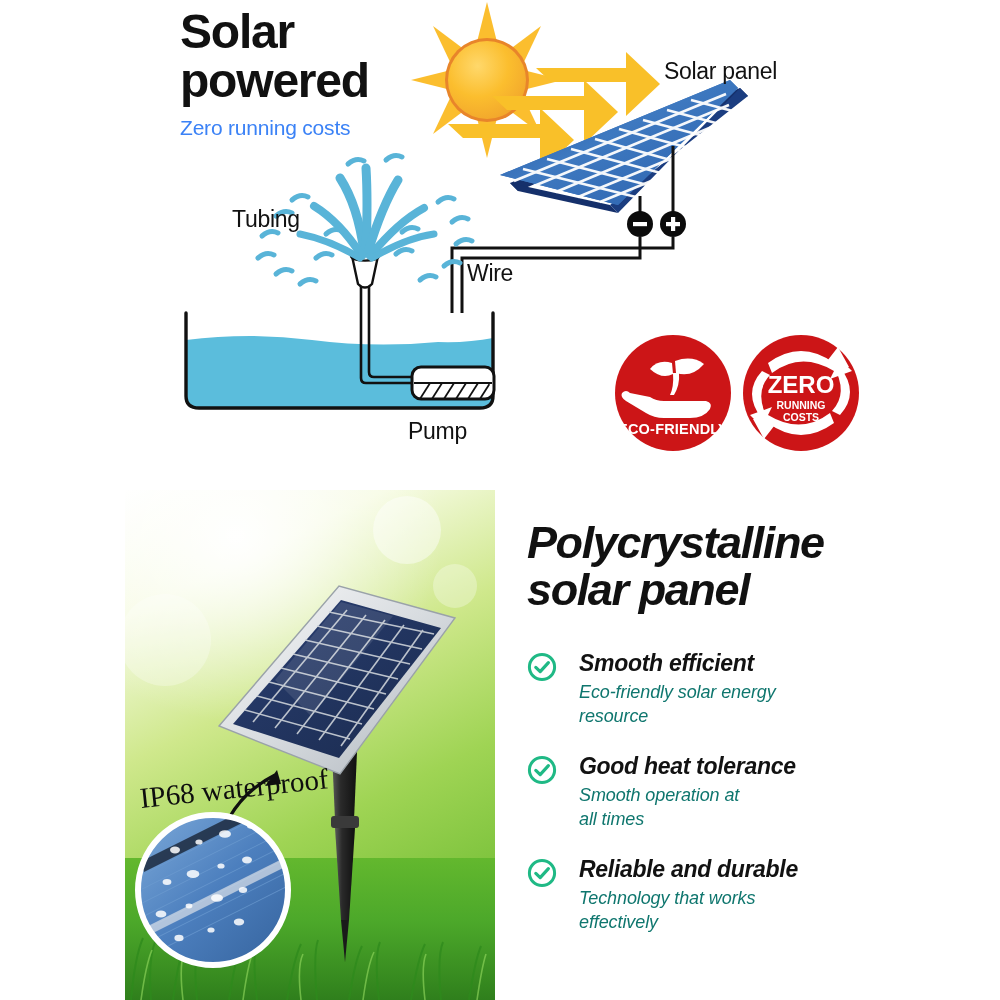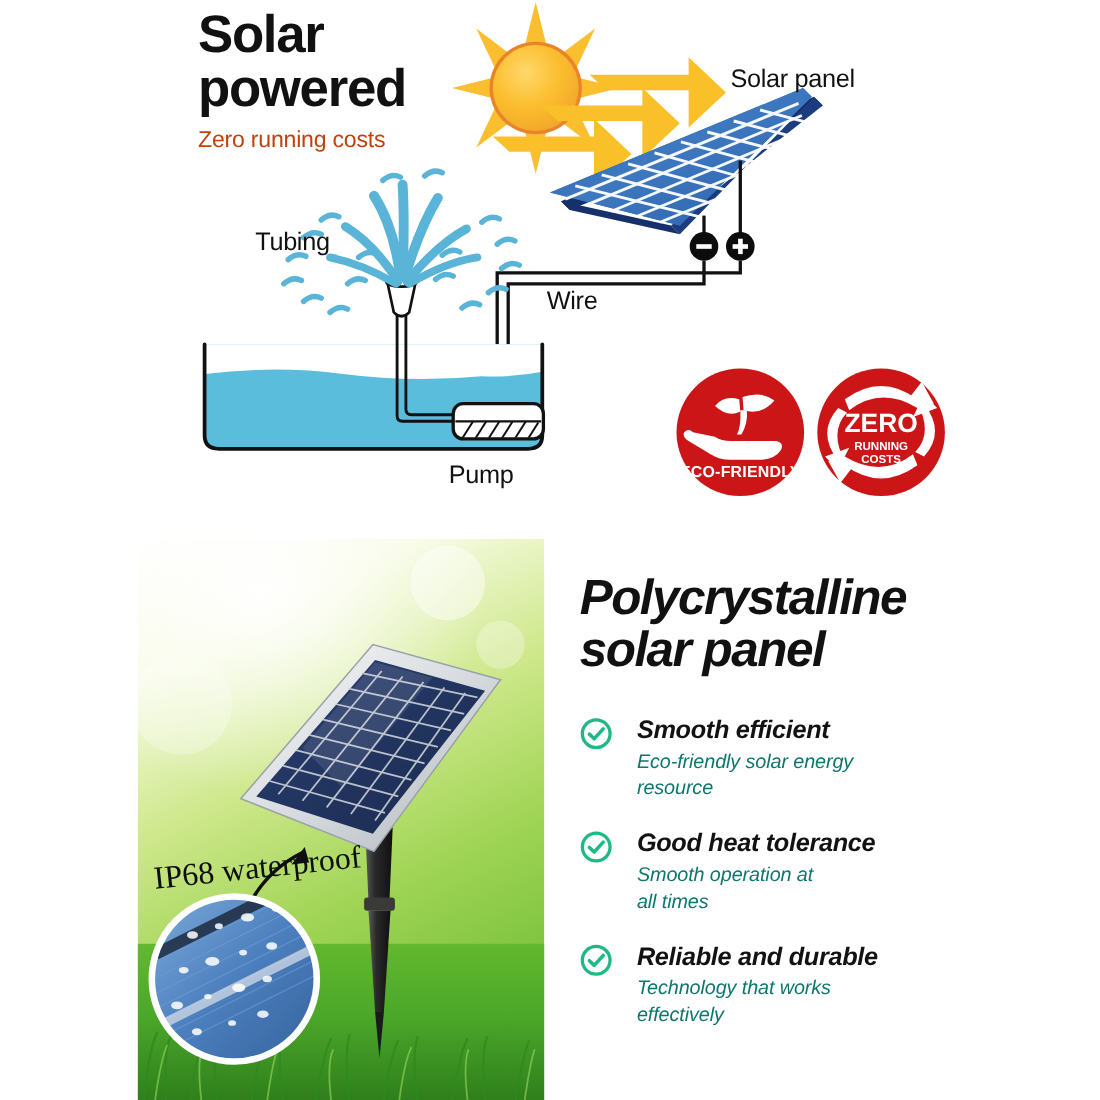--- a/index.html
+++ b/index.html
@@ -36,34 +36,34 @@
   .headline-line {
     font-size: 48px;
     font-weight: bold;
     line-height: 1.02;
     letter-spacing: -1.2px;
     color: #111111;
   }
   .headline-sub {
     margin-top: 10px;
     font-size: 21px;
-    color: #c2410c;
+    color: #3b82f6;
     letter-spacing: -0.2px;
   }
 
   .label-text {
     position: absolute;
     font-size: 23px;
     color: #111111;
     letter-spacing: -0.3px;
     white-space: nowrap;
   }
   .lbl-solar-panel { left: 664px; top: 58px; }
   .lbl-tubing { left: 232px; top: 190px; margin-top: 16px; }
-  .lbl-wire { left: 497px; top: 260px; }
+  .lbl-wire { left: 467px; top: 260px; }
   .lbl-pump { left: 408px; top: 418px; }
 
   .diagram-svg {
     position: absolute;
     left: 0; top: 0;
   }
 
   
   .badges {
     position: absolute;

